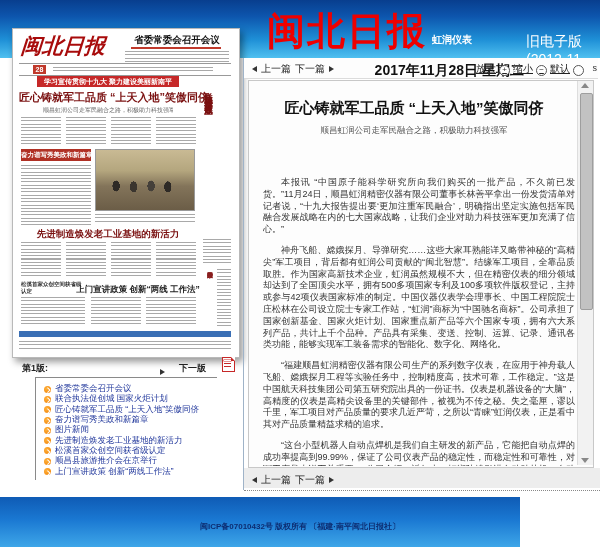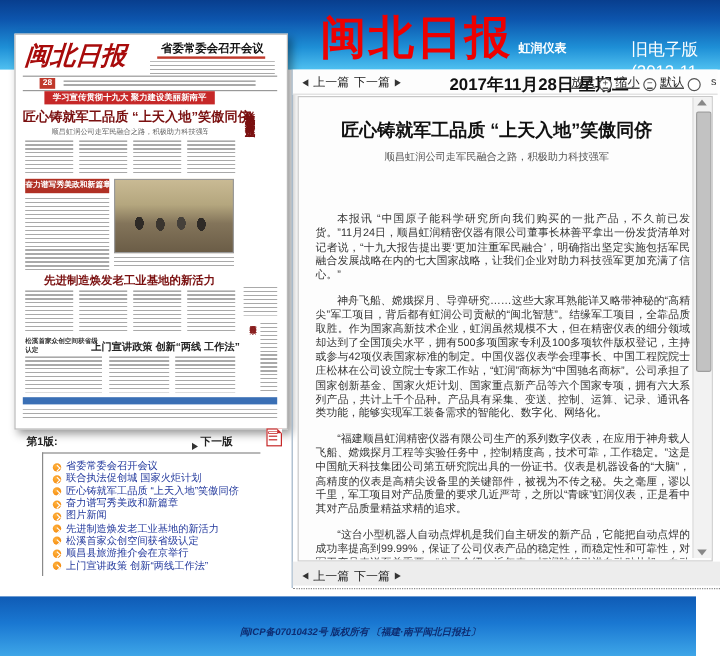--- a/index.html
+++ b/index.html
@@ -69,31 +69,31 @@
                        radial-gradient(6px 9px at 80% 55%,#2e2a26 60%,transparent 62%);}
   .np-mid-headline{position:absolute;left:10px;top:199px;width:170px;font-size:9.5px;font-weight:bold;color:#7a1010;text-align:center;white-space:nowrap;}
   .np-small-headline{position:absolute;left:8px;top:252px;width:64px;font-size:5.5px;font-weight:bold;color:#333;}
   .np-bottom-headline{position:absolute;left:60px;top:255px;width:130px;font-size:8.5px;font-weight:bold;color:#222;text-align:center;white-space:nowrap;}
   .np-vert{position:absolute;left:190px;top:56px;height:150px;writing-mode:vertical-rl;
            font-size:8.5px;font-weight:bold;color:#7a1010;letter-spacing:1px;display:flex;gap:2px;}
   .np-vert2{position:absolute;left:192px;top:238px;height:70px;writing-mode:vertical-rl;font-size:6px;color:#8a2020;}
   .np-bluebar{position:absolute;left:6px;top:302px;width:212px;height:6px;background:#3a6fb5;}
   
   .edition-label{position:absolute;left:22px;top:362px;font-size:9px;font-weight:bold;color:#222;}
-  .next-edition{position:absolute;left:160px;top:362px;font-size:9px;font-weight:bold;color:#222;display:flex;align-items:flex-end;gap:2px;cursor:pointer;}
+  .next-edition{position:absolute;left:160px;top:362px;font-size:9px;font-weight:bold;color:#222;display:flex;align-items:flex-end;gap:14px;cursor:pointer;}
   .pdf-icon{position:absolute;left:222px;top:357px;width:11px;height:13px;background:#fff;border:1px solid #c62828;cursor:pointer;}
   .pdf-icon::before{content:"";position:absolute;left:1px;top:2px;width:7px;height:1px;box-shadow:0 0 0 .5px #c62828,0 3px 0 0 #c62828,0 6px 0 0 #c62828;}
   .pdf-icon::after{content:"";position:absolute;right:-1px;top:-1px;border-top:4px solid #fff;border-left:4px solid #c62828;}
   .list-box{position:absolute;left:35px;top:377px;width:182px;height:103px;border-left:1px solid #8a8a8a;border-top:1px solid #8a8a8a;padding:6px 0 0 8px;box-sizing:border-box;}
   .list-item{display:flex;align-items:center;gap:4px;height:10.3px;font-size:8.5px;color:#22389c;cursor:pointer;white-space:nowrap;}
   .blt{flex:0 0 auto;width:7px;height:7px;border-radius:50%;background:radial-gradient(circle at 35% 35%,#ffb13b,#f07d00);position:relative;}
   .blt::after{content:"";position:absolute;left:2px;top:2.5px;width:2.5px;height:2.5px;border-top:1px solid #fff;border-right:1px solid #fff;transform:rotate(45deg);}
   
-  .footer{position:absolute;left:0;top:497px;width:580px;height:50px;
-          background:linear-gradient(180deg,#0f5bb5 0%,#1a78d2 45%,#3ea6e8 100%);font-style:italic;}
+  .footer{position:absolute;left:0;top:497px;width:520px;height:50px;
+          background:linear-gradient(180deg,#0f5bb5 0%,#1a78d2 45%,#3ea6e8 100%);}
   .footer-text{position:absolute;left:0;top:24px;width:600px;text-align:center;font-size:8px;font-weight:bold;color:#0d2d72;}
 </style>
 </head>
 <body>
 
 <div class="page">
 
   <div class="header">
     <div class="site-title">闽北日报</div>
     <div class="home-link">虹润仪表</div>

